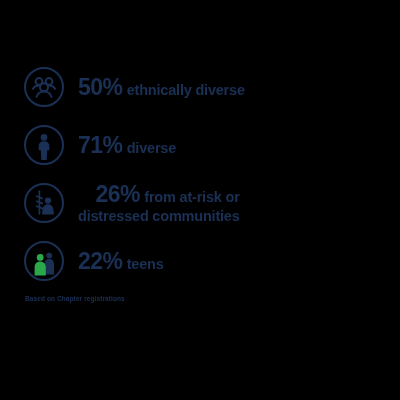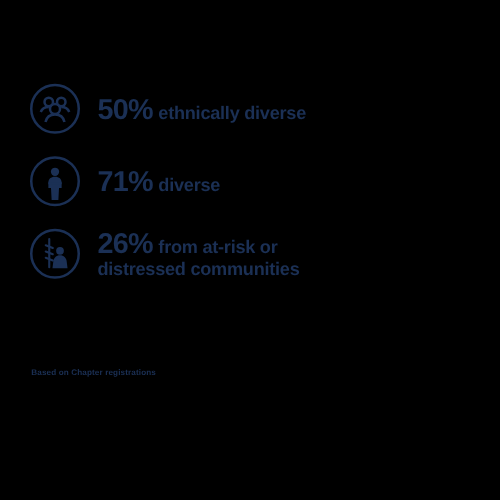--- a/index.html
+++ b/index.html
@@ -59,20 +59,21 @@
     color: #1B3055;
   }
   .stat-label {
     font-size: 14.5px;
     font-weight: 600;
     letter-spacing: -0.2px;
     color: #1B3055;
   }
   .stat-row.two-line {
     height: 58px;
+    text-align: right;
   }
   .stat-row.two-line .stat-text {
     line-height: 1.22;
   }
   .footnote {
     position: absolute;
     left: 25px;
     top: 295px;
     font-size: 6.5px;
     font-weight: 700;
@@ -139,18 +140,36 @@
           </g>
         </svg>
       </div>
       <div class="stat-text">
         <span class="stat-value">26%</span>
         <span class="stat-label">from at-risk or</span>
         <div class="stat-label">distressed communities</div>
       </div>
     </div>
 
+    <div class="stat-row">
+      <div class="icon-badge">
+        <svg width="30" height="30" viewBox="0 0 30 30" aria-hidden="true">
+          <g fill="#1B3055">
+            <circle cx="20.2" cy="9.6" r="2.9"></circle>
+            <path d="M20.2 13.1c-2.9 0-4.8 1.9-4.8 4.9v10.4h9.6V18c0-3-1.9-4.9-4.8-4.9z"></path>
+          </g>
+          <g fill="#2BA94A">
+            <circle cx="11.2" cy="11.4" r="3.4"></circle>
+            <path d="M11.2 15.4c-3.4 0-5.6 2.3-5.6 5.8v8.2h11.2v-8.2c0-3.5-2.2-5.8-5.6-5.8z"></path>
+          </g>
+        </svg>
+      </div>
+      <div class="stat-text">
+        <span class="stat-value">22%</span>
+        <span class="stat-label">teens</span>
+      </div>
+    </div>
 
   </div>
 
   <div class="footnote">Based on Chapter registrations</div>
 
 </div>
 
 </body></html>

